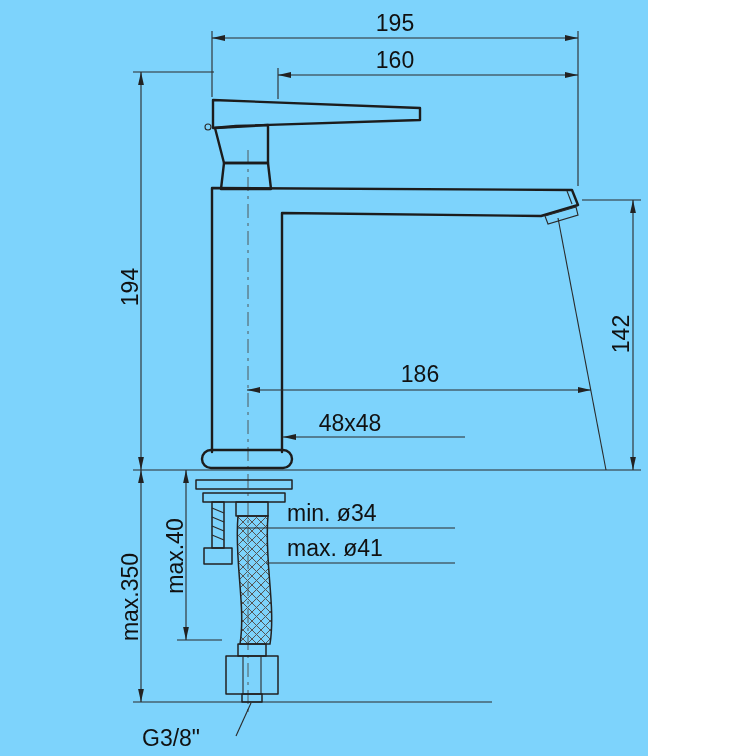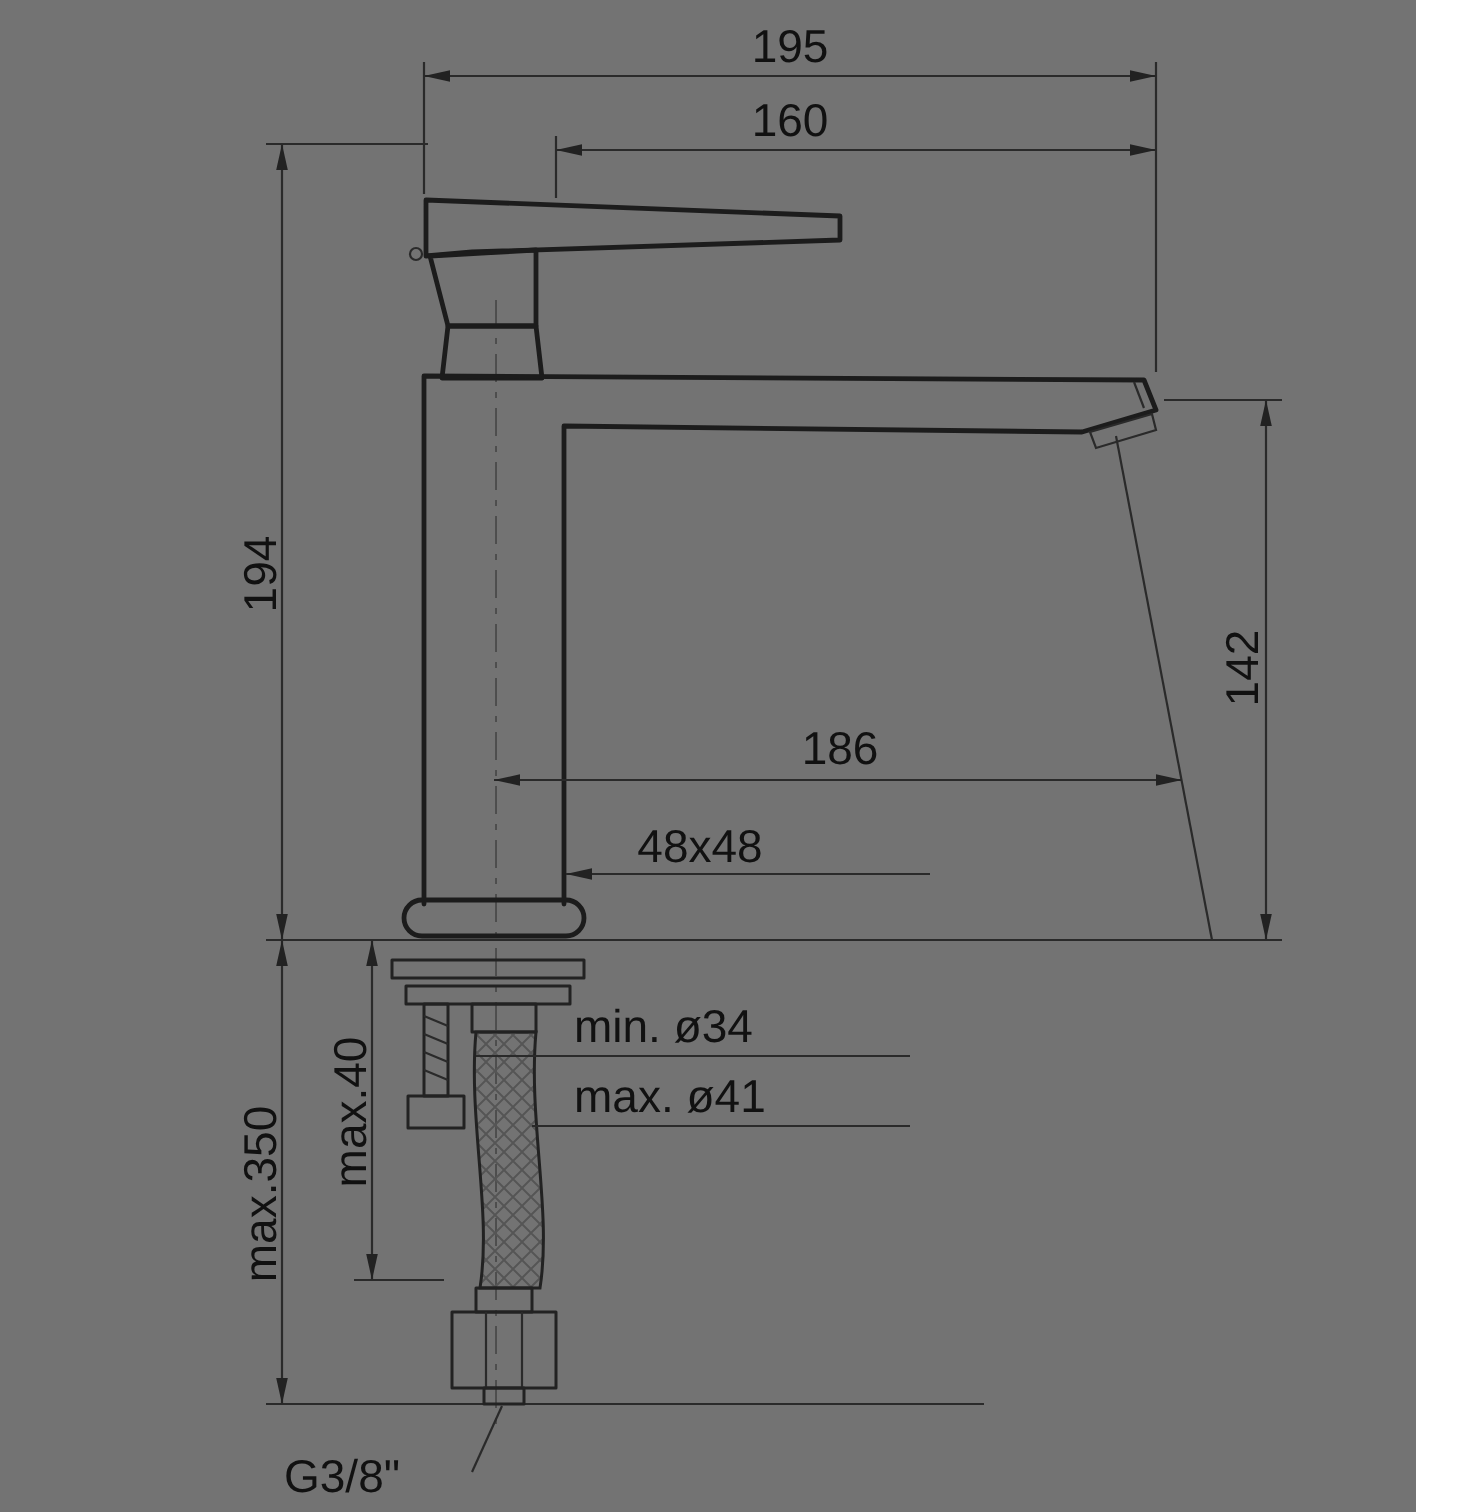--- a/index.html
+++ b/index.html
@@ -1,16 +1,16 @@
 <!DOCTYPE html>
 <html><head>
 <meta charset="utf-8">
 <style>
   html,body{margin:0;padding:0;background:#ffffff;}
-  .page{width:708px;height:756px;background:#737373;position:relative;overflow:hidden;}
+  .page{width:648px;height:756px;background:#7dd3fc;position:relative;overflow:hidden;}
   svg{display:block;}
   .outline{fill:none;stroke:#1c1c1c;stroke-width:2.4;stroke-linejoin:round;stroke-linecap:round;}
   .hw{fill:none;stroke:#222;stroke-width:1.5;stroke-linejoin:round;}
   .thin{fill:none;stroke:#2a2a2a;stroke-width:1.1;}
   .dim{fill:none;stroke:#2a2a2a;stroke-width:1.1;}
   .center{fill:none;stroke:#4a4a4a;stroke-width:0.9;stroke-dasharray:14 5 3 5;}
   text{font-family:"Liberation Sans","DejaVu Sans",sans-serif;font-size:23px;fill:#111;}
   .mid{text-anchor:middle;}
   .start{text-anchor:start;}
 </style>

